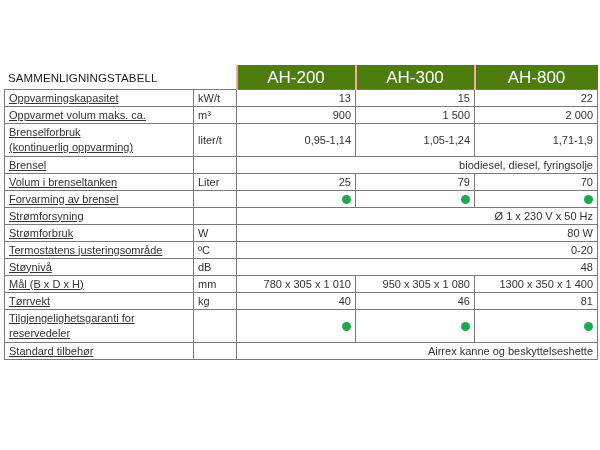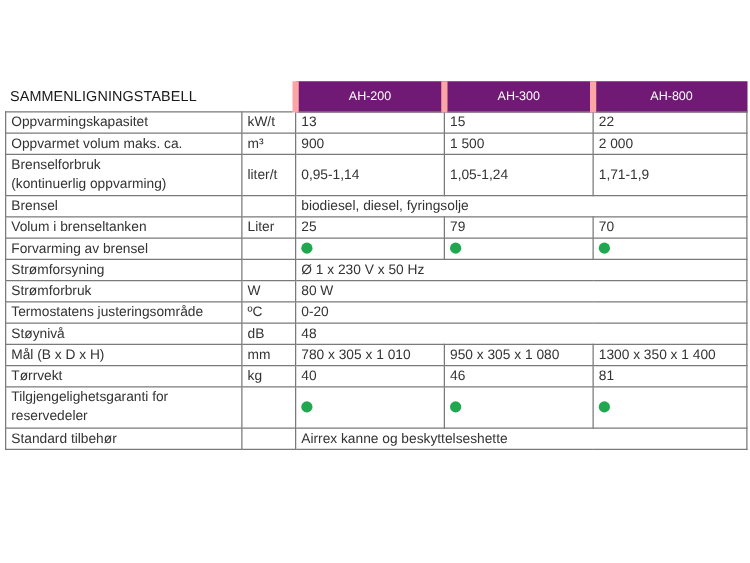--- a/index.html
+++ b/index.html
@@ -8,28 +8,28 @@
   .title { position:absolute; left:8px; top:72px; font-weight:normal; font-size:11.5px;
            color:#1a1a1a; letter-spacing:0.1px; }
   table.cmp { position:absolute; left:4px; top:65px; border-collapse:collapse;
               table-layout:fixed; width:593px; font-size:11px; }
   table.cmp td, table.cmp th { padding:0 4px; line-height:15px; }
   col.c-label { width:189px; }
   col.c-unit { width:43px; }
   col.c-m { width:119px; }
   col.c-m3 { width:123px; }
   th.hdr-blank { border:none; background:transparent; }
-  th.hdr-model { background:#701a75; color:#ffffff; font-weight:normal;
-                 height:24px; text-align:center; font-size:10px;
-                 border-left:5px solid #fca5a5; }
+  th.hdr-model { background:#4d7c0f; color:#ffffff; font-weight:normal;
+                 height:24px; text-align:center; font-size:17px;
+                 border-left:2px solid #fca5a5; }
   tr.row td { border:1px solid #7a7a7a; height:16px; }
   tr.row.tall td { height:32px; }
-  td.label { text-align:left; color:#333333; }
+  td.label { text-align:left; color:#333333;text-decoration:underline; }
   td.unit { text-align:left; }
-  td.val { text-align:left;margin-left:36px; }
+  td.val { text-align:right;margin-left:36px; }
   .dot { display:inline-block; width:9px; height:9px; border-radius:50%;
          background:#1fa84f; vertical-align:middle; }
 </style>
 </head>
 <body>
 
 <div class="title">SAMMENLIGNINGSTABELL</div>
 
 <table class="cmp">
   <colgroup>

